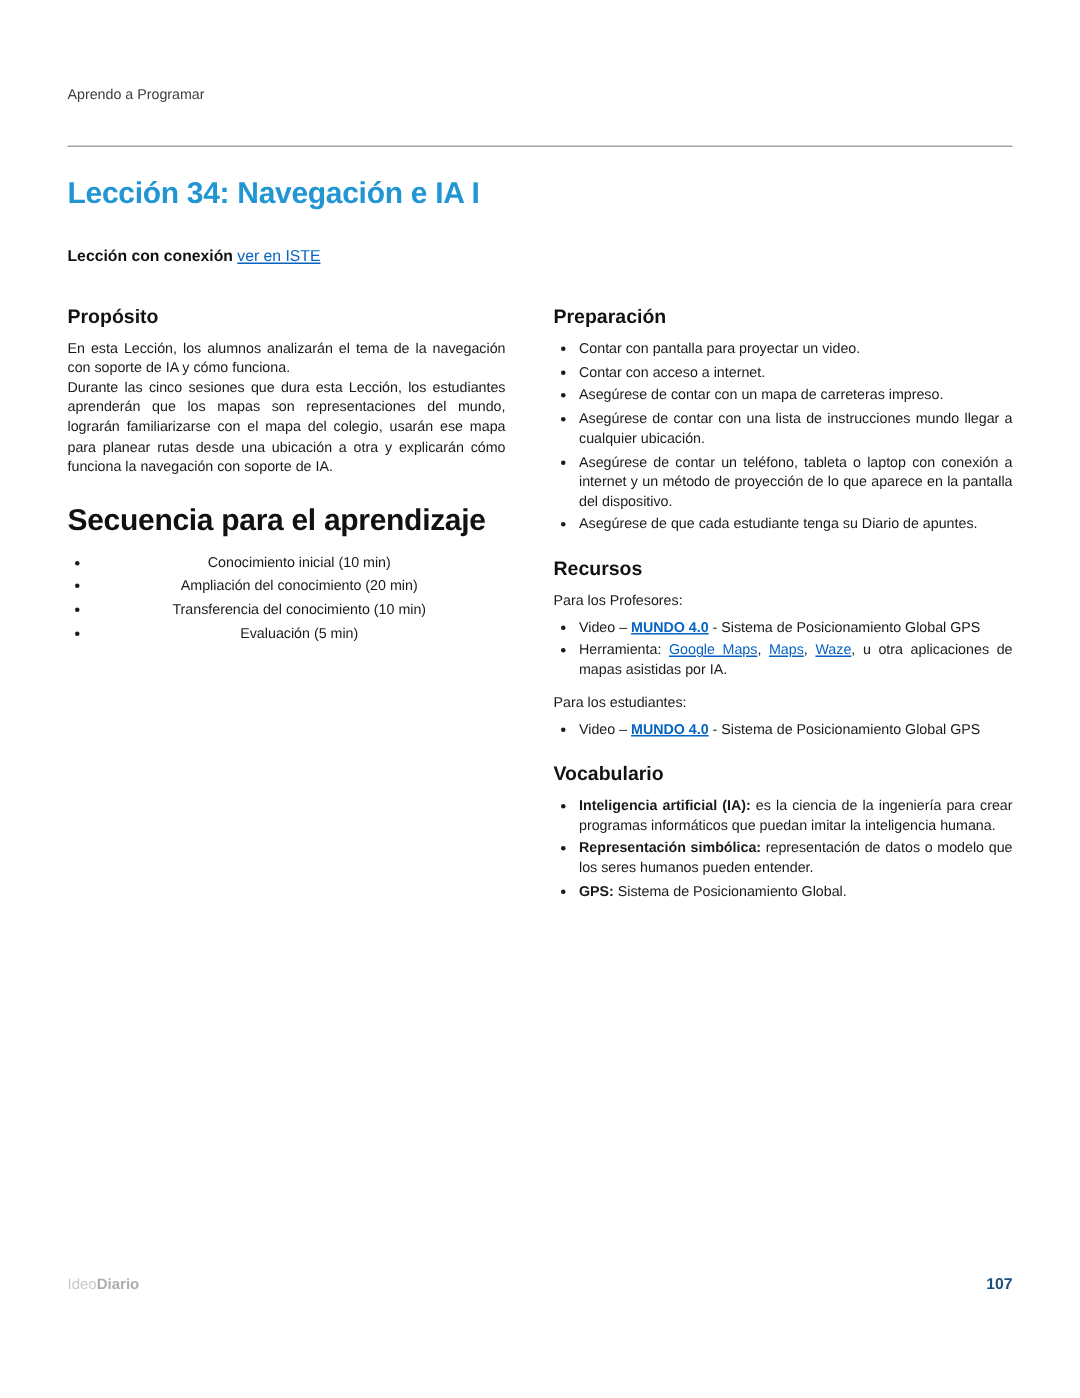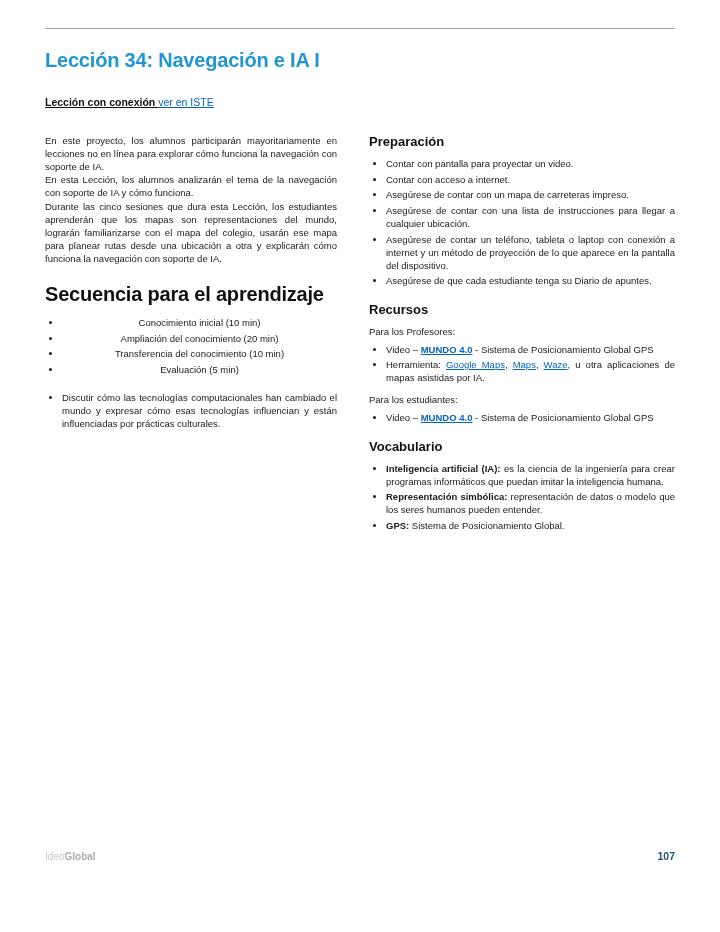--- a/index.html
+++ b/index.html
@@ -12,21 +12,21 @@
   }
   .page { padding:0 45px; }
 
   .doc-header { padding-top:58px; font-size:9.5px; color:#3d3d3d; }
   .header-rule { border:none; border-top:1px solid #a3a3a3; margin-top:28px; }
 
   .title {
     margin-top:20px; font-size:20px; font-weight:bold;
     color:var(--accent,#2196d3); letter-spacing:-0.2px;
   }
-  .subtitle { margin-top:24px; font-size:10.5px; color:#111;text-decoration:underline; }
+  .subtitle { margin-top:24px; font-size:10.5px; color:#111; }
 
   .bold { font-weight:bold; }
   .link { color:var(--link,#0563c1); text-decoration:underline; cursor:pointer; }
   a.link.bold { font-weight:bold; }
 
   .columns { display:flex; gap:32px; margin-top:26px; }
   .col-left { flex:0 0 292px; }
   .col-right { flex:1; min-width:0; }
 
   .section { margin-top:15px; }
@@ -53,64 +53,62 @@
   .brand { font-size:10px; }
   .brand-light { color:var(--brand_gray,#c9c9c9); }
   .brand-bold { color:#adadad; font-weight:bold; }
   .page-number { font-size:10.5px; font-weight:bold; color:var(--page_number,#1f4e79); }
 </style>
 </head>
 <body>
 
 <div class="page">
 
+  <div class="doc-header">Aprendo a Programar</div>
   <hr class="header-rule">
 
   <h1 class="title">Lección 34: Navegación e IA I</h1>
   <p class="subtitle"><span class="bold">Lección con conexión </span><a href="#" class="link">ver en ISTE</a></p>
 
   <div class="columns">
 
     <div class="col-left">
 
       <section class="section">
+        <h3 class="section-heading">Propósito</h3>
         <div class="body-text">
-            <p>En este proyecto, los alumnos participarán mayoritariamente en lecciones no en línea para explorar cómo funciona la navegación con soporte de IA.</p>
             <p>En esta Lección, los alumnos analizarán el tema de la navegación con soporte de IA y cómo funciona.</p>
             <p>Durante las cinco sesiones que dura esta Lección, los estudiantes aprenderán que los mapas son representaciones del mundo, lograrán familiarizarse con el mapa del colegio, usarán ese mapa para planear rutas desde una ubicación a otra y explicarán cómo funciona la navegación con soporte de IA.</p>
           </div>
       </section>
 
       <section class="section">
         <h2 class="big-heading">Secuencia para el aprendizaje</h2>
         <ul class="bullet-list plain-align">
             <li>Conocimiento inicial (10 min)</li>
             <li>Ampliación del conocimiento (20 min)</li>
             <li>Transferencia del conocimiento (10 min)</li>
             <li>Evaluación (5 min)</li>
           </ul>
       </section>
 
       <section class="section">
-        <ul class="bullet-list">
-            <li>Discutir cómo las tecnologías computacionales han cambiado el mundo y expresar cómo esas tecnologías influencian y están influenciadas por prácticas culturales.</li>
-          </ul>
       </section>
 
     </div>
 
     <div class="col-right">
 
       <section class="section">
         <h3 class="section-heading">Preparación</h3>
         <ul class="bullet-list">
             <li>Contar con pantalla para proyectar un video.</li>
             <li>Contar con acceso a internet.</li>
             <li>Asegúrese de contar con un mapa de carreteras impreso.</li>
-            <li>Asegúrese de contar con una lista de instrucciones para llegar a cualquier ubicación.</li>
+            <li>Asegúrese de contar con una lista de instrucciones mundo llegar a cualquier ubicación.</li>
             <li>Asegúrese de contar un teléfono, tableta o laptop con conexión a internet y un método de proyección de lo que aparece en la pantalla del dispositivo.</li>
             <li>Asegúrese de que cada estudiante tenga su Diario de apuntes.</li>
           </ul>
       </section>
 
       <section class="section">
         <h3 class="section-heading">Recursos</h3>
         <p class="label-text">Para los Profesores:</p>
         <ul class="bullet-list">
             <li><span>Video – </span><a href="#" class="link bold">MUNDO 4.0</a><span> - Sistema de Posicionamiento Global GPS</span></li>
@@ -129,15 +127,15 @@
             <li><span class="bold">Representación simbólica:</span><span> representación de datos o modelo que los seres humanos pueden entender.</span></li>
             <li><span class="bold">GPS:</span><span> Sistema de Posicionamiento Global.</span></li>
           </ul>
       </section>
 
     </div>
   </div>
 </div>
 
 <div class="footer">
-  <div class="brand"><span class="brand-light">Ideo</span><span class="brand-bold">Global</span></div>
+  <div class="brand"><span class="brand-light">Ideo</span><span class="brand-bold">Diario</span></div>
   <div class="page-number">107</div>
 </div>
 
 </body></html>

